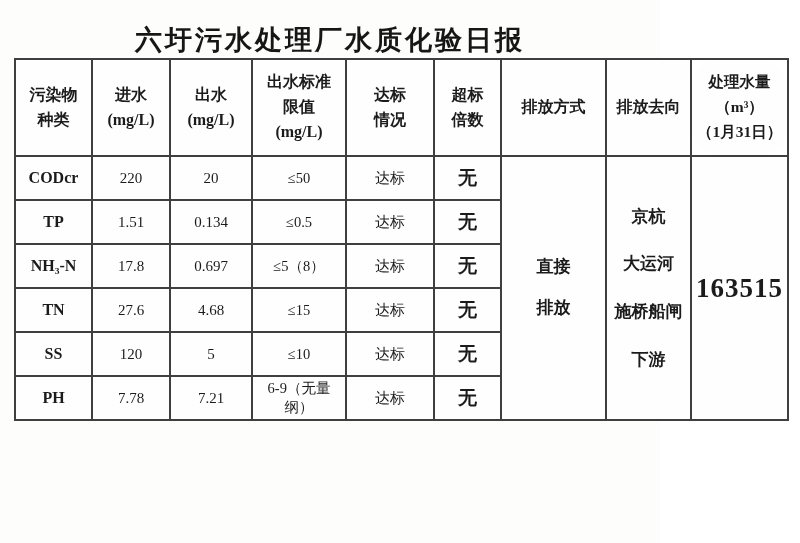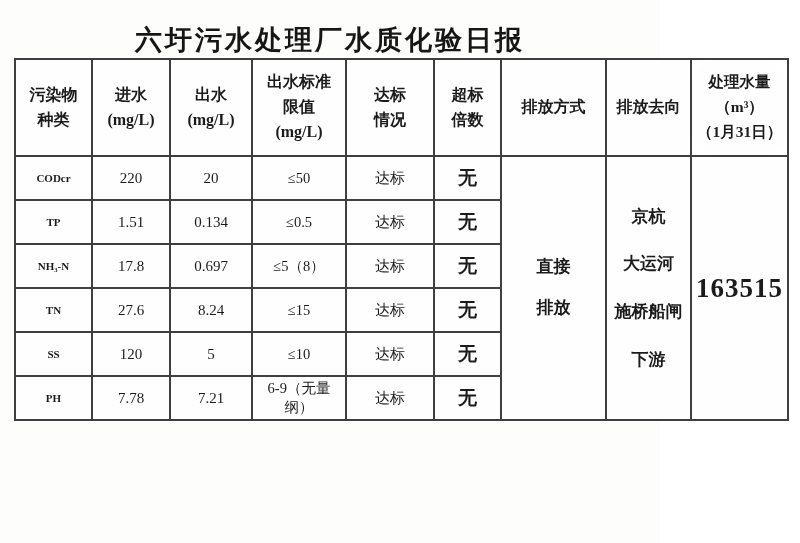--- a/index.html
+++ b/index.html
@@ -50,21 +50,21 @@
   tr.header-row { height: 97px; }
   tr.data-row { height: 44px; }
   th.hdr {
     font-weight: bold;
     font-size: 16px;
     line-height: 1.55;
   }
   th.hdr-volume { font-size: 15.5px; line-height: 1.6; border-radius: 30px; }
   td.pollutant {
     font-weight: bold;
-    font-size: 11px;
+    font-size: 16px;
     font-family: "Liberation Serif", serif;
   }
   td.num { font-size: 15px; }
   td.limit { font-size: 14.5px; }
   td.status { font-size: 15px; }
   td.exceed { font-weight: bold; font-size: 19px; }
   td.merge-method { font-weight: bold; font-size: 17px; line-height: 2.4; }
   td.merge-dest { font-weight: bold; font-size: 17px; line-height: 2.8; }
   td.merge-volume {
     font-size: 27px;
@@ -149,21 +149,21 @@
       <td class="pollutant">NH₃-N</td>
       <td class="num">17.8</td>
       <td class="num">0.697</td>
       <td class="limit">≤5（8）</td>
       <td class="status">达标</td>
       <td class="exceed">无</td>
     </tr>
     <tr class="data-row">
       <td class="pollutant">TN</td>
       <td class="num">27.6</td>
-      <td class="num">8.24</td>
+      <td class="num">4.68</td>
       <td class="limit">≤15</td>
       <td class="status">达标</td>
       <td class="exceed">无</td>
     </tr>
     <tr class="data-row">
       <td class="pollutant">SS</td>
       <td class="num">120</td>
       <td class="num">5</td>
       <td class="limit">≤10</td>
       <td class="status">达标</td>

